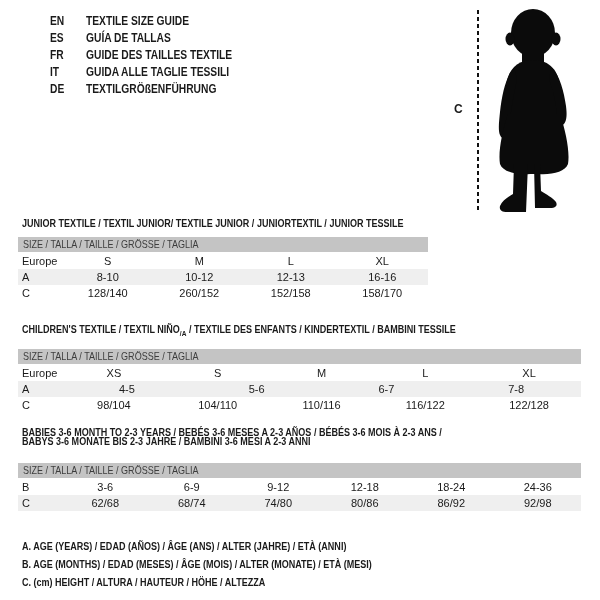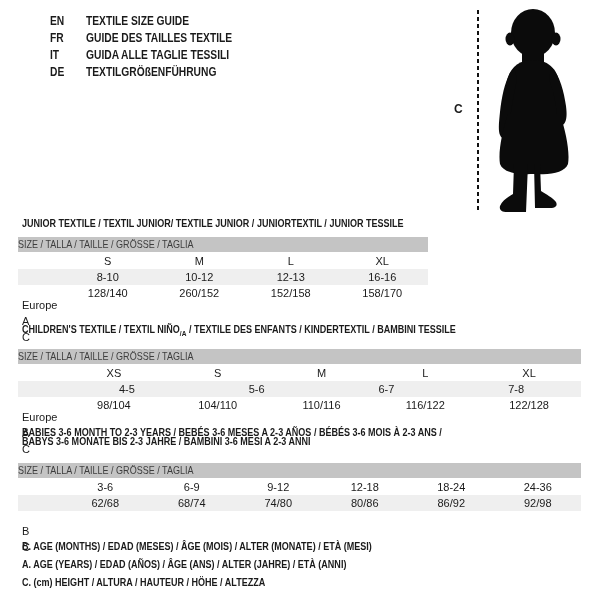--- a/index.html
+++ b/index.html
@@ -20,41 +20,45 @@
   .height-label { position:absolute; left:14px; top:96px; font-size:12px; font-weight:bold; }
   .baby { position:absolute; left:46px; top:2px; }
 
   
   .sec-title { position:absolute; left:22px; font-size:11px; font-weight:bold; white-space:nowrap; }
   .sub { font-size:8px; vertical-align:sub; }
 
   
   .table { position:absolute; left:18px; }
   .size-bar { background:#c4c4c4; color:#3d3d3d; height:15px; line-height:15px;
-              font-size:11px; margin-bottom:1px; }
+              font-size:11px; padding-left:5px; margin-bottom:1px; }
   .trow { display:flex; height:16px; line-height:16px; font-size:11px; }
   .trow.striped { background:#efefef; }
-  .tlabel { width:40px; padding-left:4px;margin-top:44px; }
+  .tlabel { width:40px; padding-left:4px; }
   .tcell { flex:1; text-align:center; }
   .w1 { width:410px; }
   .w2 { width:563px; }
 
   
   .legend { position:absolute; left:22px; top:537px; }
   .legend-row { height:18px; line-height:18px; font-size:11px; font-weight:bold; }
 </style>
 </head>
 <body>
 
 <div class="canvas">
 
   <div class="lang">
     <div class="lang-row">
       <span class="lang-code"><span class="cond">EN</span></span>
       <span class="cond">TEXTILE SIZE GUIDE</span>
+    </div>
+    <div class="lang-row">
+      <span class="lang-code"><span class="cond">ES</span></span>
+      <span class="cond">GUÍA DE TALLAS</span>
     </div>
     <div class="lang-row">
       <span class="lang-code"><span class="cond">FR</span></span>
       <span class="cond">GUIDE DES TAILLES TEXTILE</span>
     </div>
     <div class="lang-row">
       <span class="lang-code"><span class="cond">IT</span></span>
       <span class="cond">GUIDA ALLE TAGLIE TESSILI</span>
     </div>
     <div class="lang-row">
@@ -171,23 +175,23 @@
       <span class="tcell">68/74</span>
       <span class="tcell">74/80</span>
       <span class="tcell">80/86</span>
       <span class="tcell">86/92</span>
       <span class="tcell">92/98</span>
     </div>
   </div>
 
   <div class="legend">
     <div class="legend-row">
-      <span class="cond">B. AGE (MONTHS) / EDAD (MESES) / ÂGE (MOIS) / ALTER (MONATE) / ETÀ (MESI)</span>
+      <span class="cond">A. AGE (YEARS) / EDAD (AÑOS) / ÂGE (ANS) / ALTER (JAHRE) / ETÀ (ANNI)</span>
     </div>
     <div class="legend-row">
-      <span class="cond">A. AGE (YEARS) / EDAD (AÑOS) / ÂGE (ANS) / ALTER (JAHRE) / ETÀ (ANNI)</span>
+      <span class="cond">B. AGE (MONTHS) / EDAD (MESES) / ÂGE (MOIS) / ALTER (MONATE) / ETÀ (MESI)</span>
     </div>
     <div class="legend-row">
       <span class="cond">C. (cm) HEIGHT / ALTURA / HAUTEUR / HÖHE / ALTEZZA</span>
     </div>
   </div>
 
 </div>
 
 </body></html>

